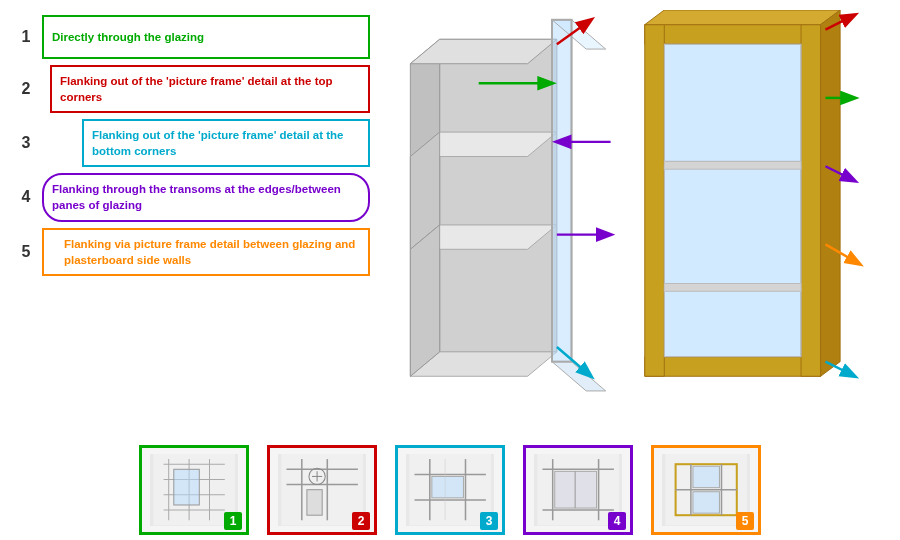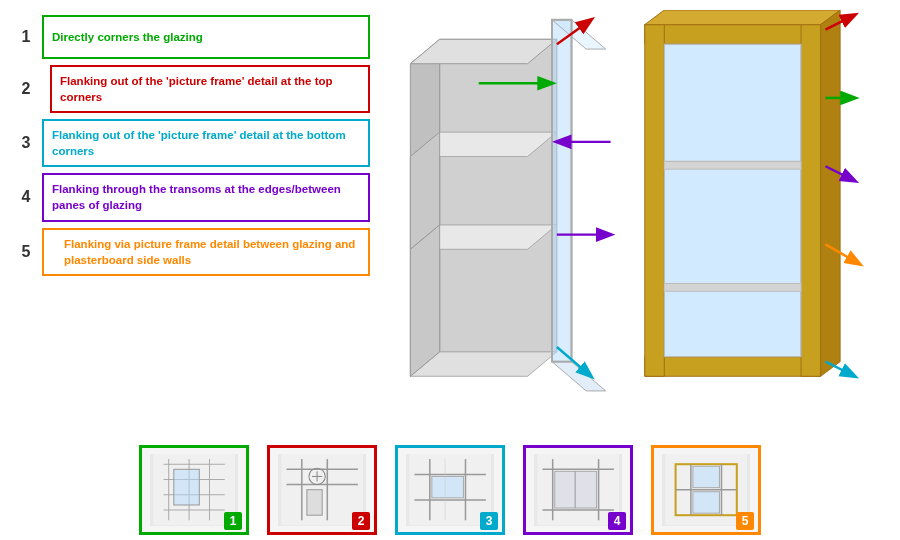--- a/index.html
+++ b/index.html
@@ -56,22 +56,22 @@
       padding: 6px 8px;
       display: flex;
       align-items: center;
       font-size: 11.5px;
       line-height: 1.4;
       font-weight: bold;
     }
 
     .legend-item-1 .legend-box { border-color: #00aa00; color: #00aa00; }
     .legend-item-2 .legend-box { border-color: #cc0000; color: #cc0000; margin-left: 8px; }
-    .legend-item-3 .legend-box { border-color: #00aacc; color: #00aacc; }
-    .legend-item-4 .legend-box { border-color: #7700cc; color: #7700cc; }
+    .legend-item-3 .legend-box { border-color: #00aacc; color: #00aacc; margin-left: 40px; }
+    .legend-item-4 .legend-box { border-color: #7700cc; color: #7700cc; border-radius: 20px; }
     .legend-item-5 .legend-box { border-color: #ff8800; color: #ff8800; padding-left: 20px; }
 
     
     .diagram-area {
       flex: 1;
       position: relative;
       display: flex;
       align-items: center;
       justify-content: center;
     }
@@ -150,21 +150,21 @@
     }
   </style>
 </head>
 <body>
 
 <div class="main-container">
 
   <div class="legend-panel">
     <div class="legend-item legend-item-1">
       <div class="legend-number">1</div>
-      <div class="legend-box">Directly corners the glazing</div>
+      <div class="legend-box">Directly through the glazing</div>
     </div>
     <div class="legend-item legend-item-2">
       <div class="legend-number">2</div>
       <div class="legend-box">Flanking out of the 'picture frame' detail at the top corners</div>
     </div>
     <div class="legend-item legend-item-3">
       <div class="legend-number">3</div>
       <div class="legend-box">Flanking out of the 'picture frame' detail at the bottom corners</div>
     </div>
     <div class="legend-item legend-item-4">

